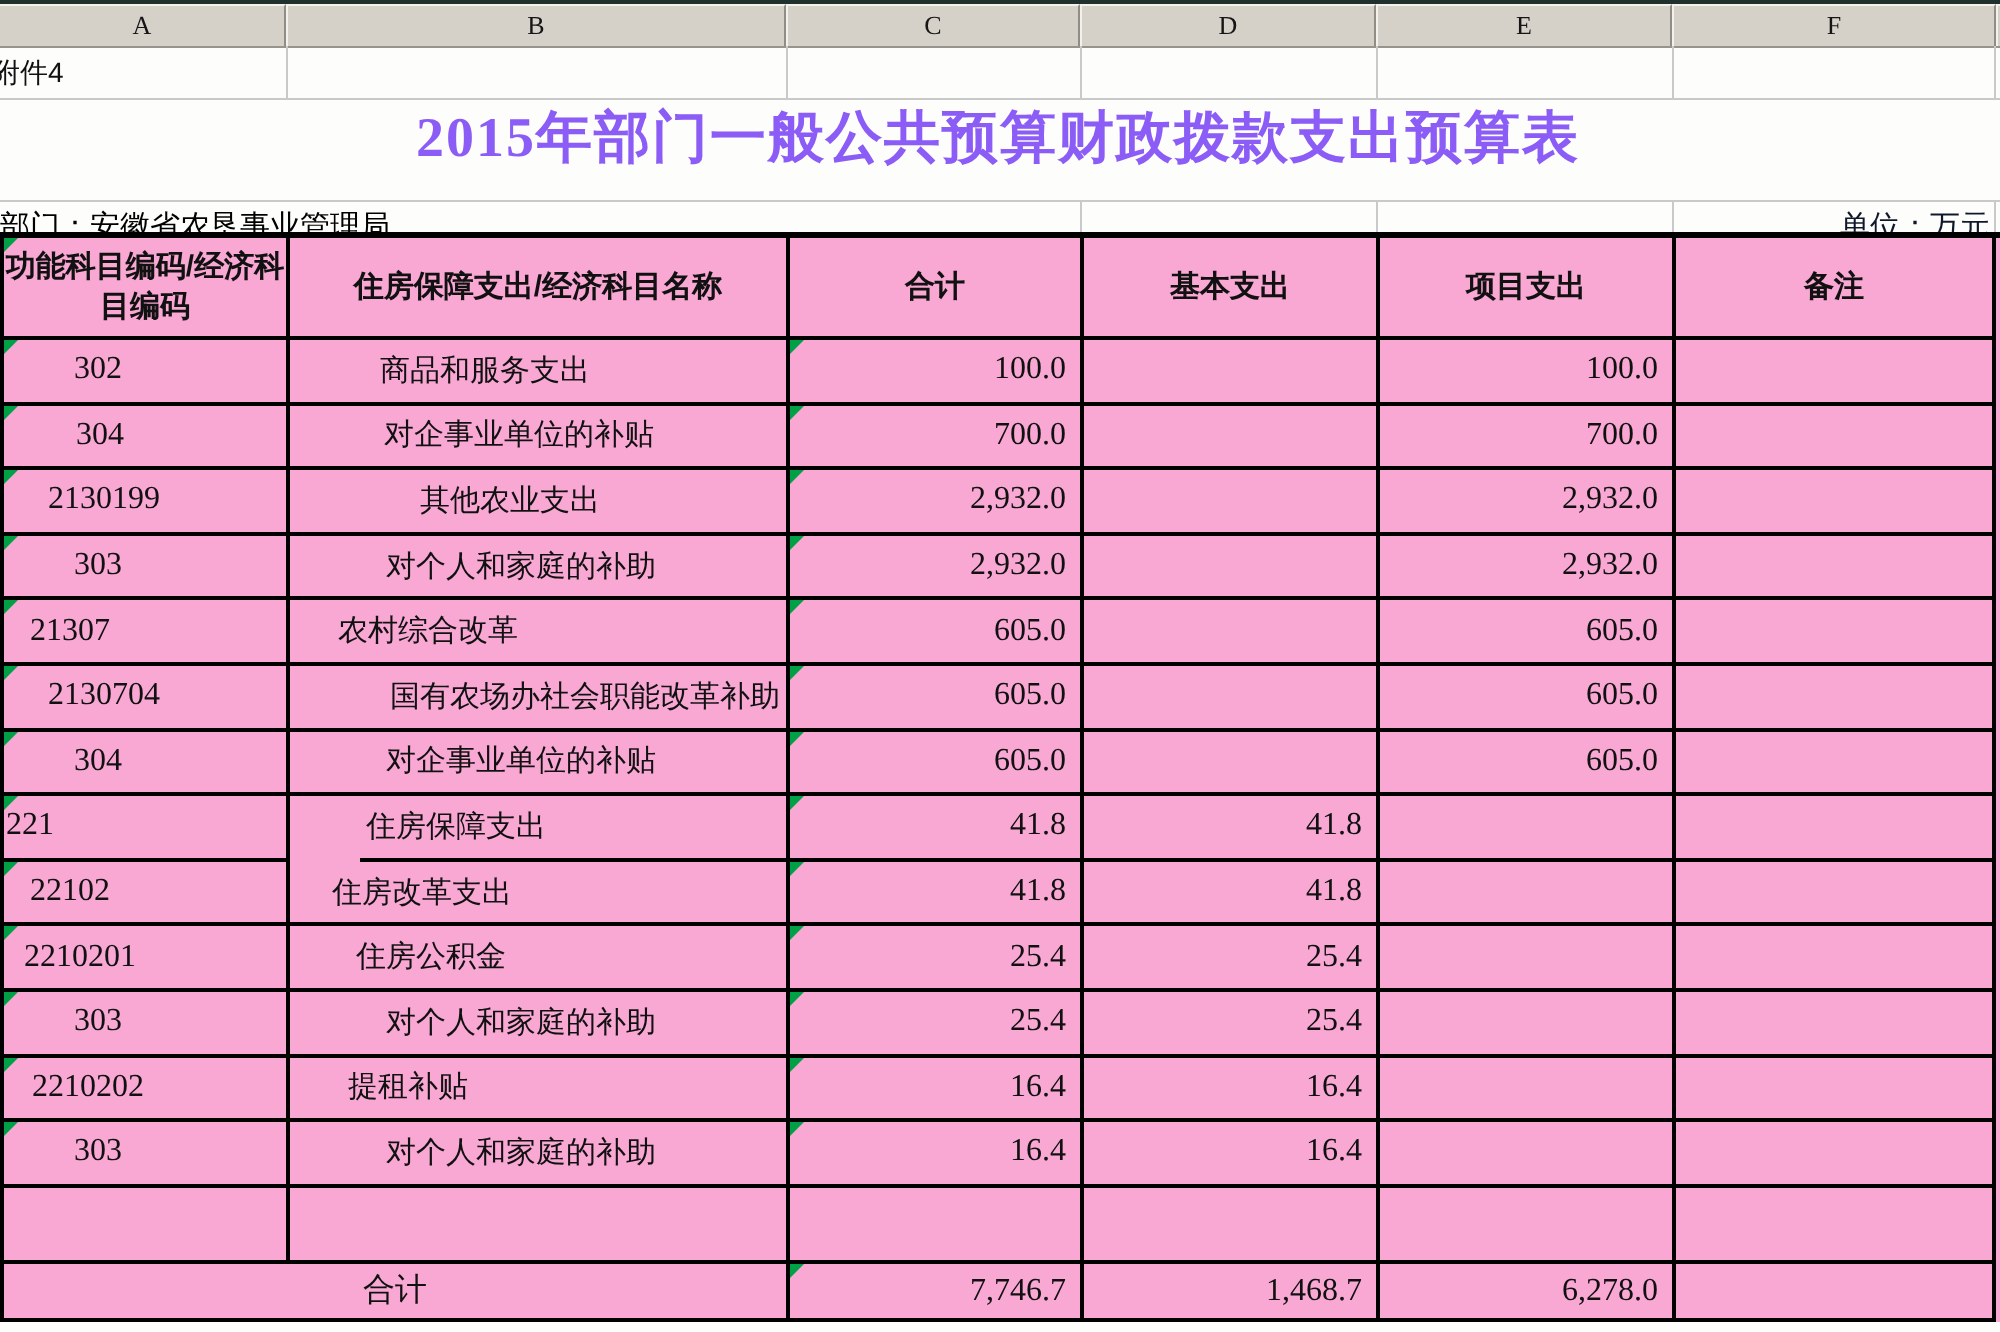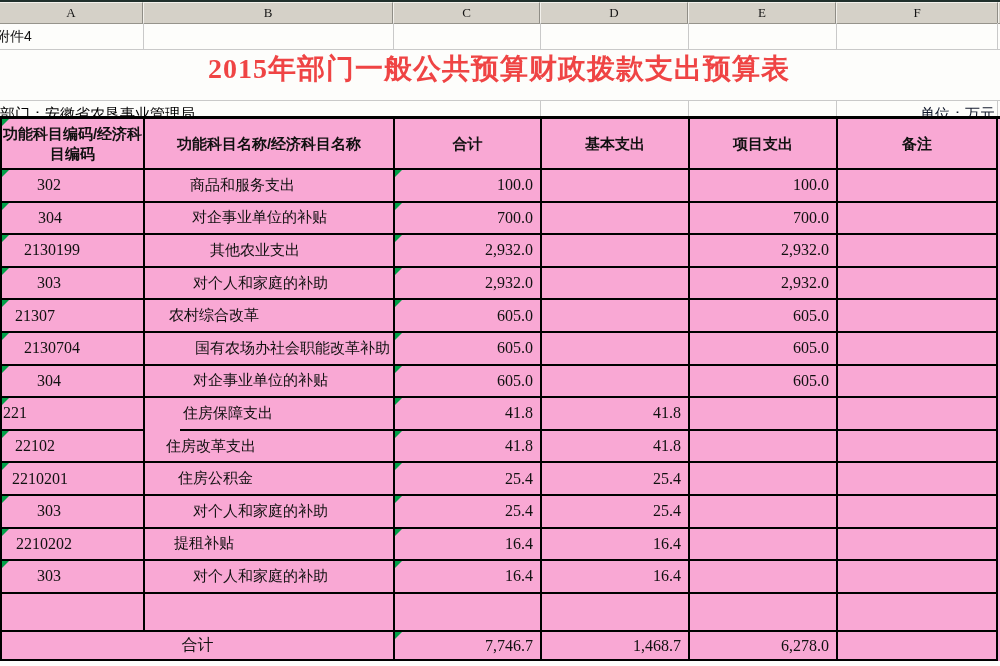--- a/index.html
+++ b/index.html
@@ -20,21 +20,21 @@
     font-family:"Liberation Serif", serif;font-size:13px;color:#151515;}
   .strip-cell:first-child{border-left:none;}
   .strip-filler{flex:1;border-left:1px solid #f3f1ec;border-top:1px solid #f3f1ec;}
   
   #row-attachment{position:absolute;left:0;top:23px;width:1000px;height:27px;}
   .vgrid{position:absolute;top:0;width:1px;height:100%;background:#c9c9c9;}
   .hgrid{position:absolute;left:0;width:1000px;height:1px;background:#c9c9c9;}
   #attachment-label{position:absolute;left:-4px;top:0;height:27px;line-height:27px;font-size:14px;}
   #row-title{position:absolute;left:0;top:50px;width:998px;height:38px;
     display:flex;align-items:center;justify-content:center;}
-  #main-title{font-family:"Liberation Serif", serif;font-weight:bold;font-size:28px;color:#ef4444;
+  #main-title{font-family:"Liberation Serif", serif;font-weight:bold;font-size:28px;color:#8b5cf6;
     letter-spacing:1px;white-space:nowrap;}
   #row-dept{position:absolute;left:0;top:100px;width:1000px;height:28px;}
   #dept-label{position:absolute;left:0;top:0;height:28px;line-height:28px;font-size:15px;color:#000;}
   #unit-label{position:absolute;right:5px;top:0;height:28px;line-height:28px;font-size:15px;color:#0f172a;}
   
   #budget-table{
     position:absolute;left:0;top:116px;width:1000px;box-sizing:border-box;
     border-top:3px solid #000;border-left:2px solid #000;
     display:grid;
     grid-template-columns:143px 250px 147px 148px 148px 160px;
@@ -92,21 +92,21 @@
     <div id="dept-label">部门：安徽省农垦事业管理局</div>
     <div id="unit-label">单位：万元</div>
   </div>
 
   <div id="budget-table">
 
     <div class="c hdr">
       <i class="tri"></i>
       <span class="hdr-code">功能科目编码/经济科目编码</span>
     </div>
-    <div class="c hdr">功能科目名称/经济科目名称</div>
+    <div class="c hdr">住房保障支出/经济科目名称</div>
     <div class="c hdr">合计</div>
     <div class="c hdr">基本支出</div>
     <div class="c hdr">项目支出</div>
     <div class="c hdr">备注</div>
 
     <div class="c code-cell" style="padding-left: 35px;">
         <i class="tri"></i>
         <span>302</span>
       </div>
       <div class="c name-cell" style="padding-left: 45px;">

